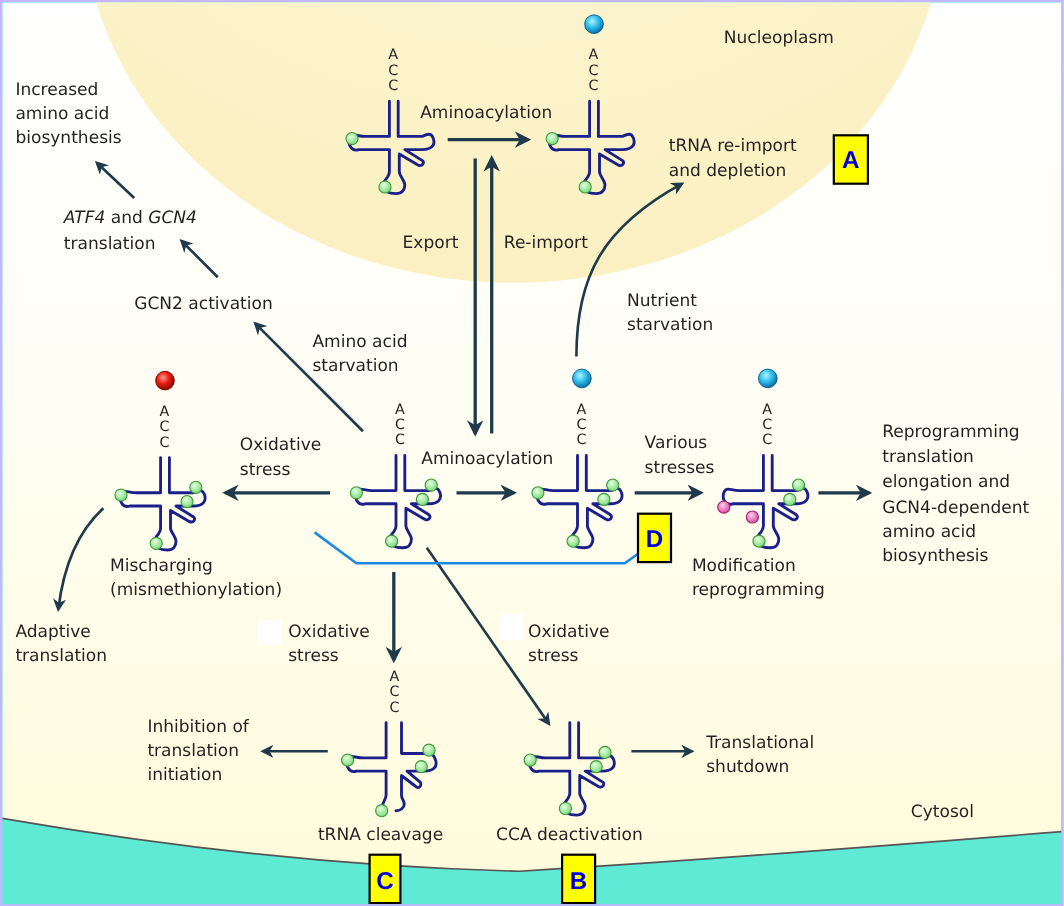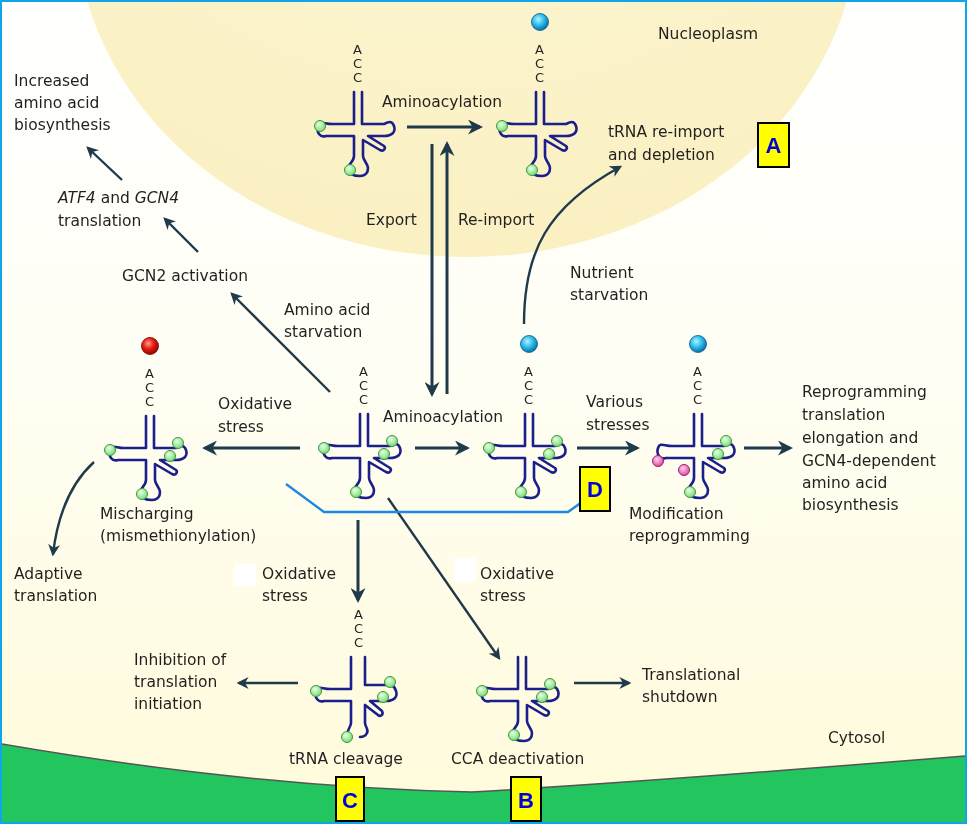--- a/index.html
+++ b/index.html
@@ -1,19 +1,19 @@
 <!DOCTYPE html>
 <html><head>
 <meta charset="utf-8">
 <style>
   html, body { margin: 0; padding: 0; background: #ffffff; }
   body { width: 967px; height: 824px; overflow: hidden; }
   #frame {
     position: relative; width: 963px; height: 820px;
-    border: 2px solid #0ea5e9; background: #22c55e; overflow: hidden;
+    border: 2px solid #c4b5fd; background: #5eead4; overflow: hidden;
   }
   svg { position: absolute; left: 0; top: 0; }
   .lbl {
     font-family: "DejaVu Sans", sans-serif; font-size: 15.5px; fill: #231f20;
   }
   .lbl-it { font-style: italic; }
   .acc {
     font-family: "DejaVu Sans", sans-serif; font-size: 13px; fill: #231f20;
   }
   .arrow { stroke: #1f3a4a; stroke-width: 3; fill: none; }

